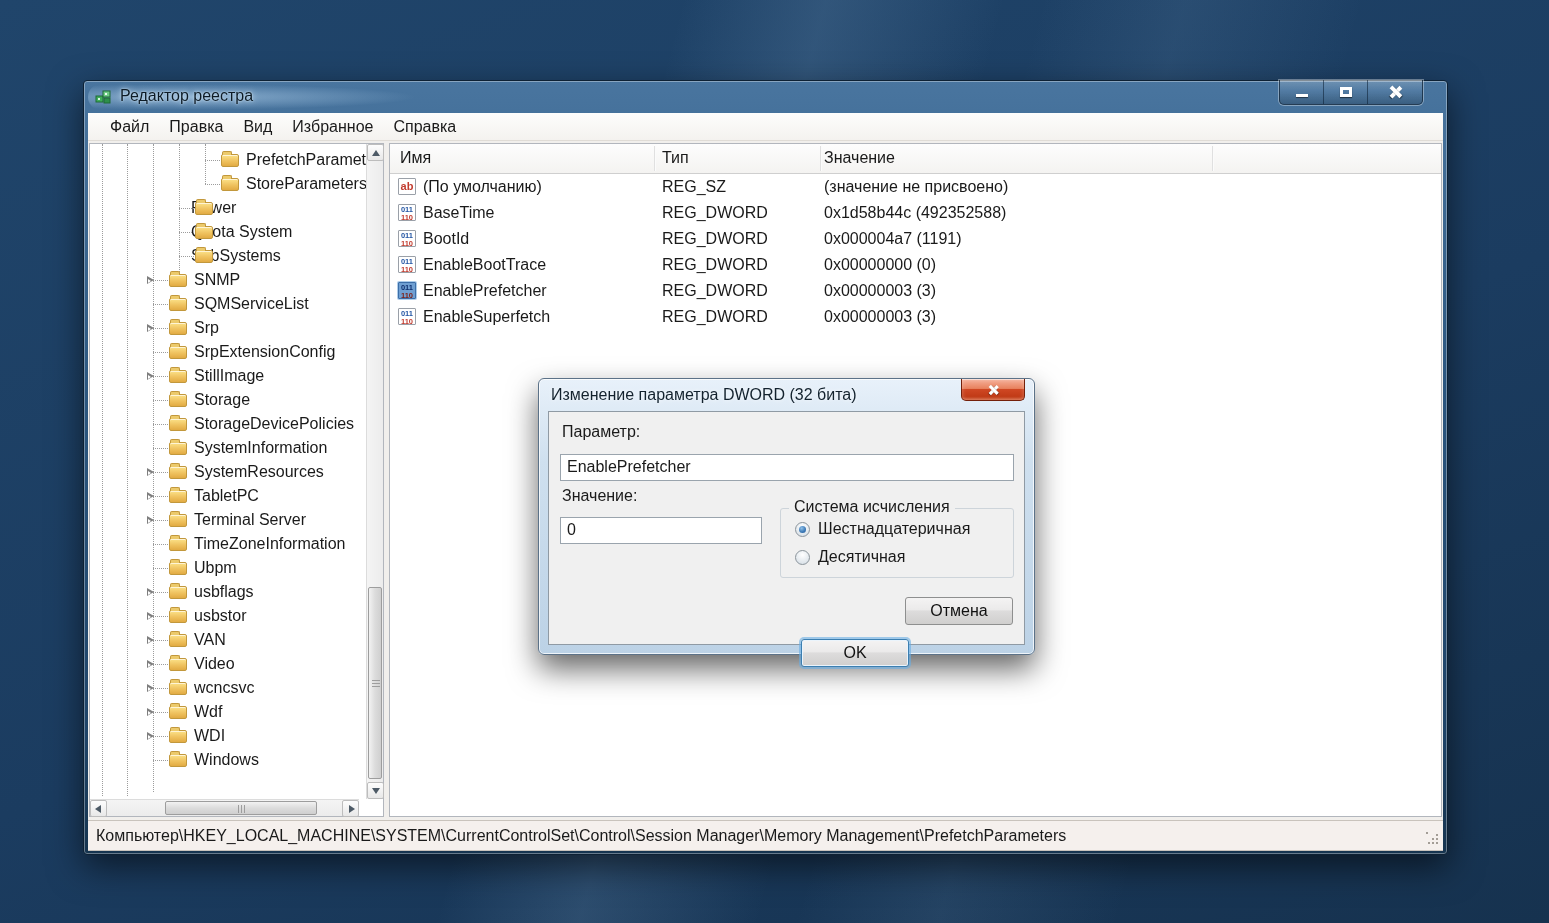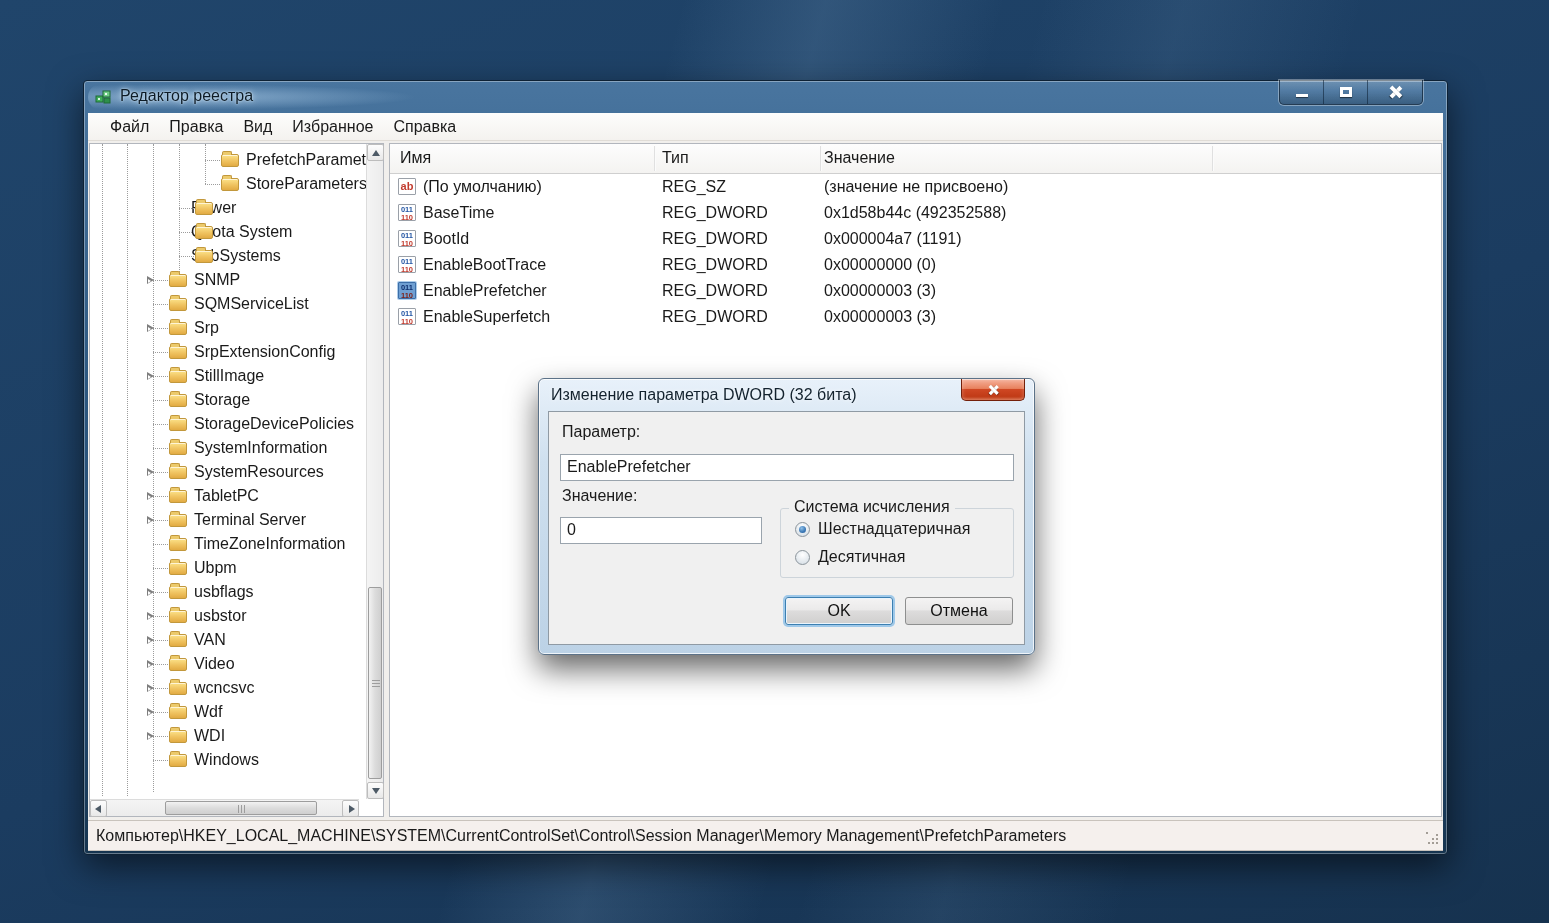--- a/index.html
+++ b/index.html
@@ -144,21 +144,21 @@
   .gb-legend { position:absolute; left:8px; top:-11px; background:#f0f0f0; padding:0 5px; font-size:16px; color:#1a1a1a; }
   .radio-row { position:absolute; left:14px; height:16px; display:flex; align-items:center; gap:8px; font-size:16px; color:#1a1a1a; }
   .r1{top:12px;} .r2{top:40px;}
   .radio { position:relative; width:15px; height:15px; border-radius:50%; border:1px solid #8b949b;
            background:radial-gradient(circle at 50% 30%, #ffffff, #dde4ea 75%, #cfd7dd); }
   .radio.sel::after { content:""; position:absolute; inset:3px; border-radius:50%;
            background:radial-gradient(circle at 38% 32%, #8fc0e8, #3a77b5 60%, #245c97); }
   .dbtn { position:absolute; top:185px; width:108px; height:28px; border-radius:3px; text-align:center;
           font-size:16px; color:#111; padding-top:4px; border:1px solid #8e8f8f;
           background:linear-gradient(180deg,#f4f3f3,#ebeaea 45%,#dddcdc 50%,#d0cfce); }
-  .btn-ok { left:236px; border-color:#3c7fb1; box-shadow:0 0 0 2px rgba(104,174,228,.6), inset 0 0 0 1px #eaf4fc; }
+  .btn-ok { left:252px; border-color:#3c7fb1; box-shadow:0 0 0 2px rgba(104,174,228,.6), inset 0 0 0 1px #eaf4fc;margin-top:42px; }
   .btn-cancel { left:356px; }
 </style>
 </head>
 <body>
 
 <div class="win">
   <div class="titlebar">
     <div class="title-glow"></div>
     <svg class="app-icon" viewBox="0 0 18 18">
       <rect x="1" y="8" width="7" height="6" fill="#3fae5a" stroke="#1e6b36"></rect>

